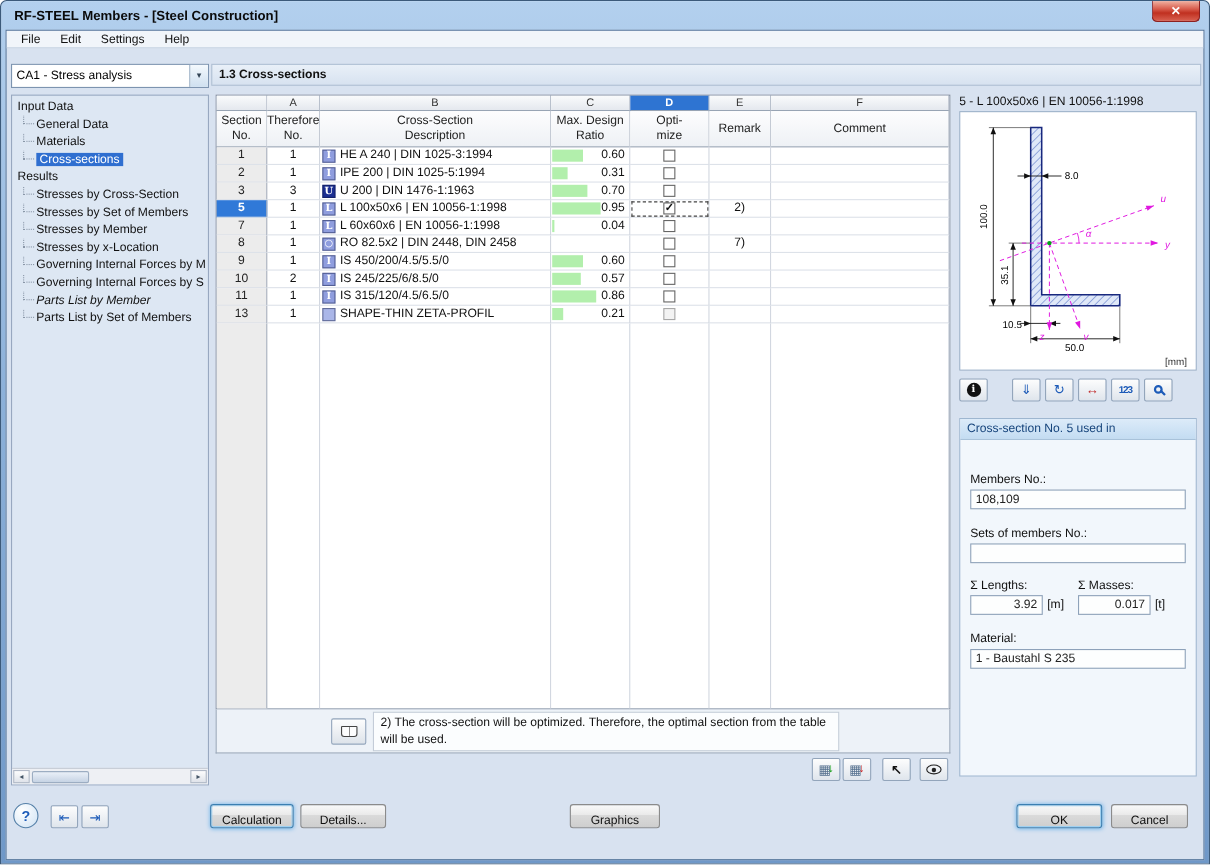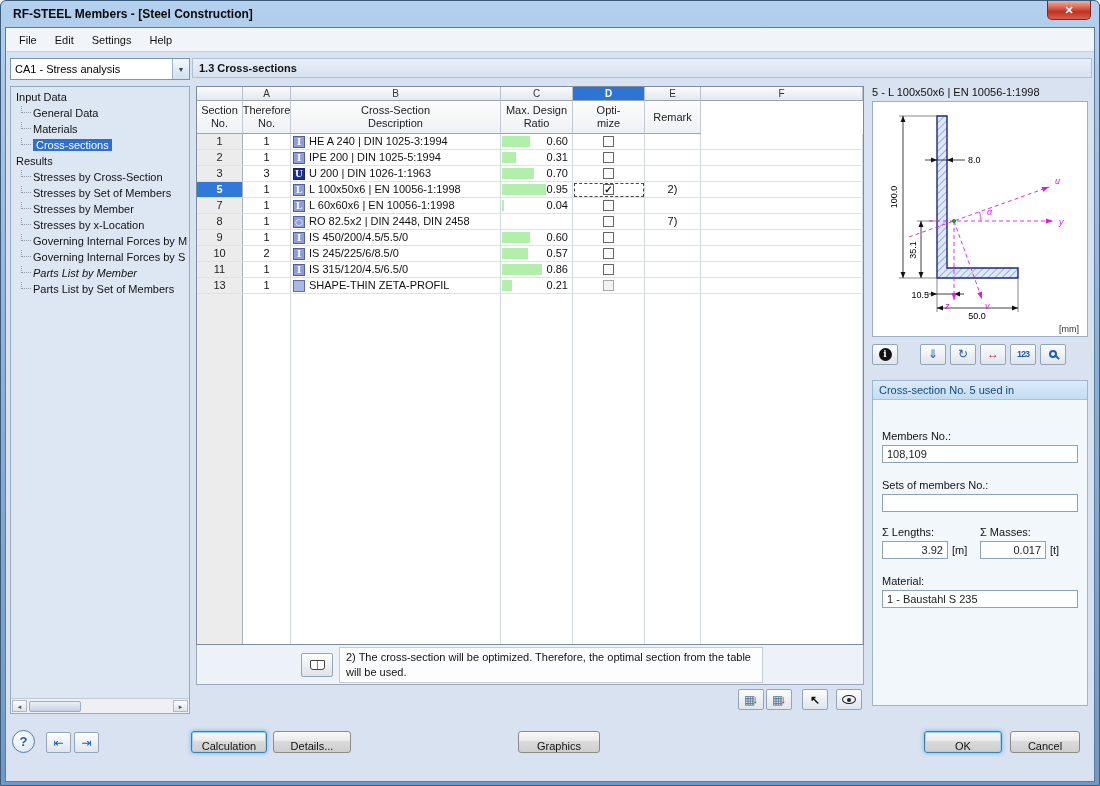--- a/index.html
+++ b/index.html
@@ -7,21 +7,21 @@
   .window{width:1100px;height:786px;border:1px solid #3c5a7a;border-radius:6px 6px 0 0;
     background:linear-gradient(180deg,#b3d0ee 0%,#8cb1da 45%,#6f98c8 100%);padding:0 4px 4px;position:relative;}
   .titlebar{height:26px;display:flex;align-items:center;position:relative;}
   .title{font-size:12px;font-weight:bold;color:#0a0a0a;margin-left:8px;}
   .close-btn{position:absolute;right:4px;top:0;width:44px;height:19px;border:1px solid #8c2020;border-top:none;
     border-radius:0 0 5px 5px;background:linear-gradient(180deg,#f0b0a0 0%,#d85c4c 40%,#c03020 60%,#d86050 100%);
     color:#fff;font-size:11px;font-weight:bold;display:flex;align-items:center;justify-content:center;cursor:default;}
   .body{position:relative;height:755px;background:#d8e2f0;border:1px solid #5a7a9e;overflow:hidden;}
 
   
-  .menubar{position:absolute;left:0;top:0;right:0;height:24px;background:#f1f5fa;border-bottom:1px solid #c2d0e0;display:flex;align-items:center;padding-left:4px;text-align:center;}
+  .menubar{position:absolute;left:0;top:0;right:0;height:16px;background:#f1f5fa;border-bottom:1px solid #c2d0e0;display:flex;align-items:center;padding-left:4px;text-align:center;}
   .menu-item{font-size:11px;color:#111;padding:3px 9px;}
 
   
   .combo{position:absolute;left:4px;top:30px;width:180px;height:22px;background:#fff;border:1px solid #7d94b0;display:flex;align-items:center;}
   .combo-text{flex:1;font-size:11px;padding-left:4px;white-space:nowrap;overflow:hidden;}
   .combo-arrow{width:17px;height:100%;border-left:1px solid #9fb2c8;background:linear-gradient(#f4f9fd,#cfe0f0);
     font-size:7px;color:#345;display:flex;align-items:center;justify-content:center;}
   .navbox{position:absolute;left:4px;top:58px;width:180px;height:628px;border:1px solid #98a8c0;background:#dde7f3;}
   .tree{position:absolute;left:0;top:2px;right:0;bottom:16px;overflow:hidden;font-size:11px;color:#111;}
   .tree-root{height:16px;line-height:16px;padding-left:5px;white-space:nowrap;}
@@ -191,20 +191,21 @@
 No.</div>
           <div class="hcell">Therefore
 No.</div>
           <div class="hcell">Cross-Section
 Description</div>
           <div class="hcell">Max. Design
 Ratio</div>
           <div class="hcell">Opti-
 mize</div>
           <div class="hcell">Remark</div>
+          <div class="hcell">Comment</div>
         </div>
       <div>
           <div class="trow grid7">
             <div class="cell c-no">1</div>
             <div class="cell c-mat">1</div>
             <div class="cell c-desc">
               <div class="chip" style="background: rgb(143, 157, 222);">I</div>
               <div>HE A 240 | DIN 1025-3:1994</div>
             </div>
             <div class="cell c-ratio">
@@ -232,21 +233,21 @@
               <div class="cb"></div>
             </div>
             <div class="cell c-rem"></div>
             <div class="cell c-com"></div>
           </div>
           <div class="trow grid7">
             <div class="cell c-no">3</div>
             <div class="cell c-mat">3</div>
             <div class="cell c-desc">
               <div class="chip" style="background: rgb(28, 47, 146);">U</div>
-              <div>U 200 | DIN 1026-1:1963</div>
+              <div>U 200 | DIN 1476-1:1963</div>
             </div>
             <div class="cell c-ratio">
               <div class="rbar" style="width: 32.2px;"></div>
               <div class="rval">0.70</div>
             </div>
             <div class="cell c-opt">
               <div class="cb"></div>
             </div>
             <div class="cell c-rem"></div>
             <div class="cell c-com"></div>

